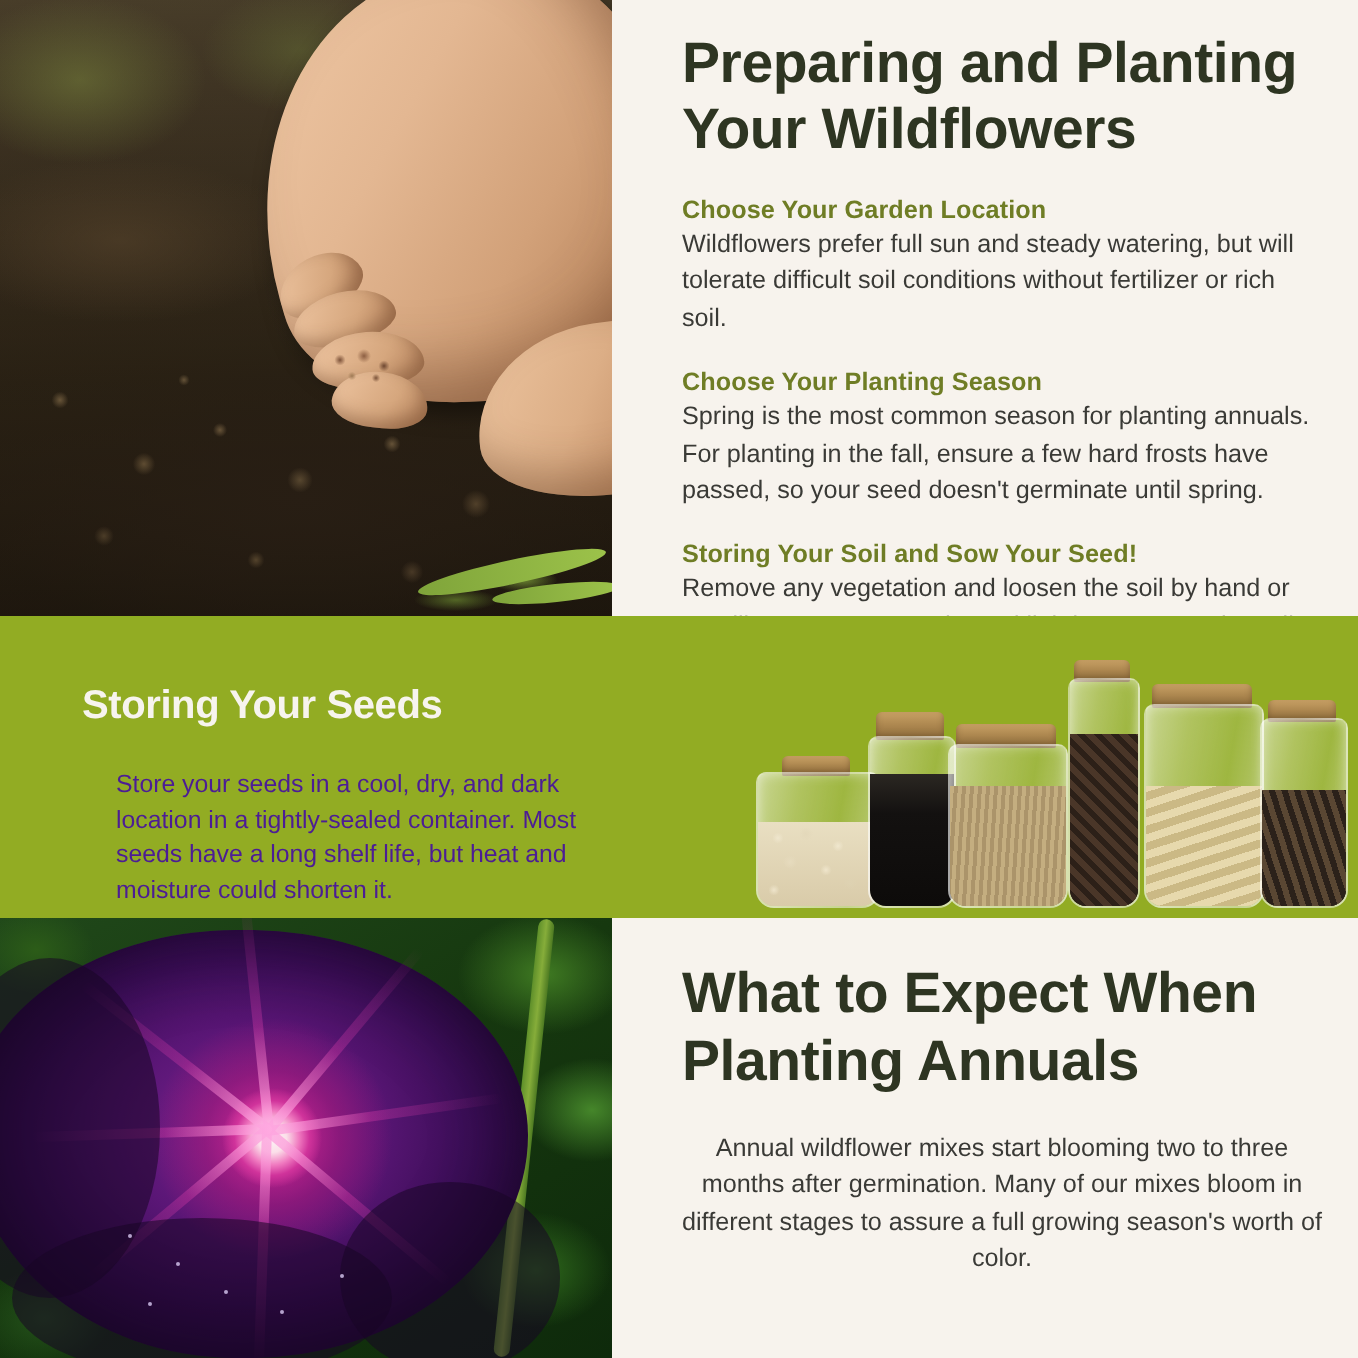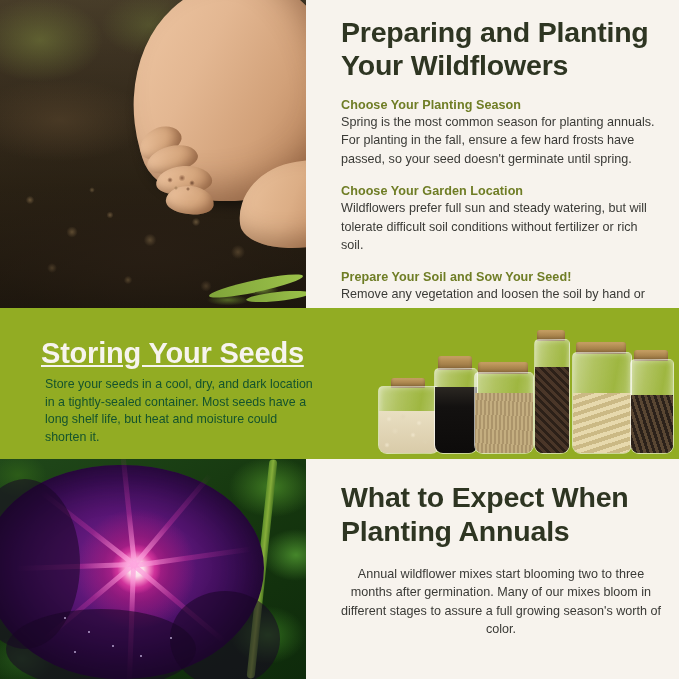--- a/index.html
+++ b/index.html
@@ -160,29 +160,28 @@
     background: #92ac23;
   }
   .sec2-text {
     position: absolute;
     left: 41px; top: 29px;
     width: 280px;
   }
   h2.green-title {
     margin: 0 0 9px 0;
     color: #f7f4ee;
-    font-size: 29px;
+    font-size: 20px;
     line-height: 28px;
     font-weight: bold;
     letter-spacing: -.2px;
-    text-decoration: underline;
   }
   .green-copy {
-    margin: 4px;
-    color: #14532d;
+    margin: 17px;
+    color: #4c1d95;
     font-size: 12.4px;
     line-height: 17.6px;
   }
   .jars {
     position: absolute;
     left: 378px; top: 8px;
     width: 285px; height: 136px;
   }
   .jar { position: absolute; bottom: 0; }
   .jar .glass {
@@ -304,31 +303,31 @@
       <div class="seeds-in-hand"></div>
       <div class="hand-lower"></div>
       <div class="grass-blade gb1"></div>
       <div class="grass-blade gb2"></div>
     </div>
 
     <div class="sec1-text">
       <h1 class="big">Preparing and Planting Your Wildflowers</h1>
 
       <div class="block">
+        <p class="subhead">Choose Your Garden Location</p>
+        <p class="body-copy">Wildflowers prefer full sun and steady watering, but will tolerate difficult soil conditions without fertilizer or rich soil.</p>
+      </div>
+
+      <div class="block">
         <p class="subhead">Choose Your Planting Season</p>
         <p class="body-copy">Spring is the most common season for planting annuals. For planting in the fall, ensure a few hard frosts have passed, so your seed doesn't germinate until spring.</p>
       </div>
 
       <div class="block">
-        <p class="subhead">Choose Your Garden Location</p>
-        <p class="body-copy">Wildflowers prefer full sun and steady watering, but will tolerate difficult soil conditions without fertilizer or rich soil.</p>
-      </div>
-
-      <div class="block">
-        <p class="subhead">Prepare Your Soil and Sow Your Seed!</p>
+        <p class="subhead">Storing Your Soil and Sow Your Seed!</p>
         <p class="body-copy">Remove any vegetation and loosen the soil by hand or rototiller. Sow your seeds, and lightly compress the soil for protection from birds and wind. Water as needed.</p>
       </div>
     </div>
   </div>
 
   <div class="divider"></div>
 
   <div class="sec2">
     <div class="sec2-text">
       <h2 class="green-title">Storing Your Seeds</h2>

